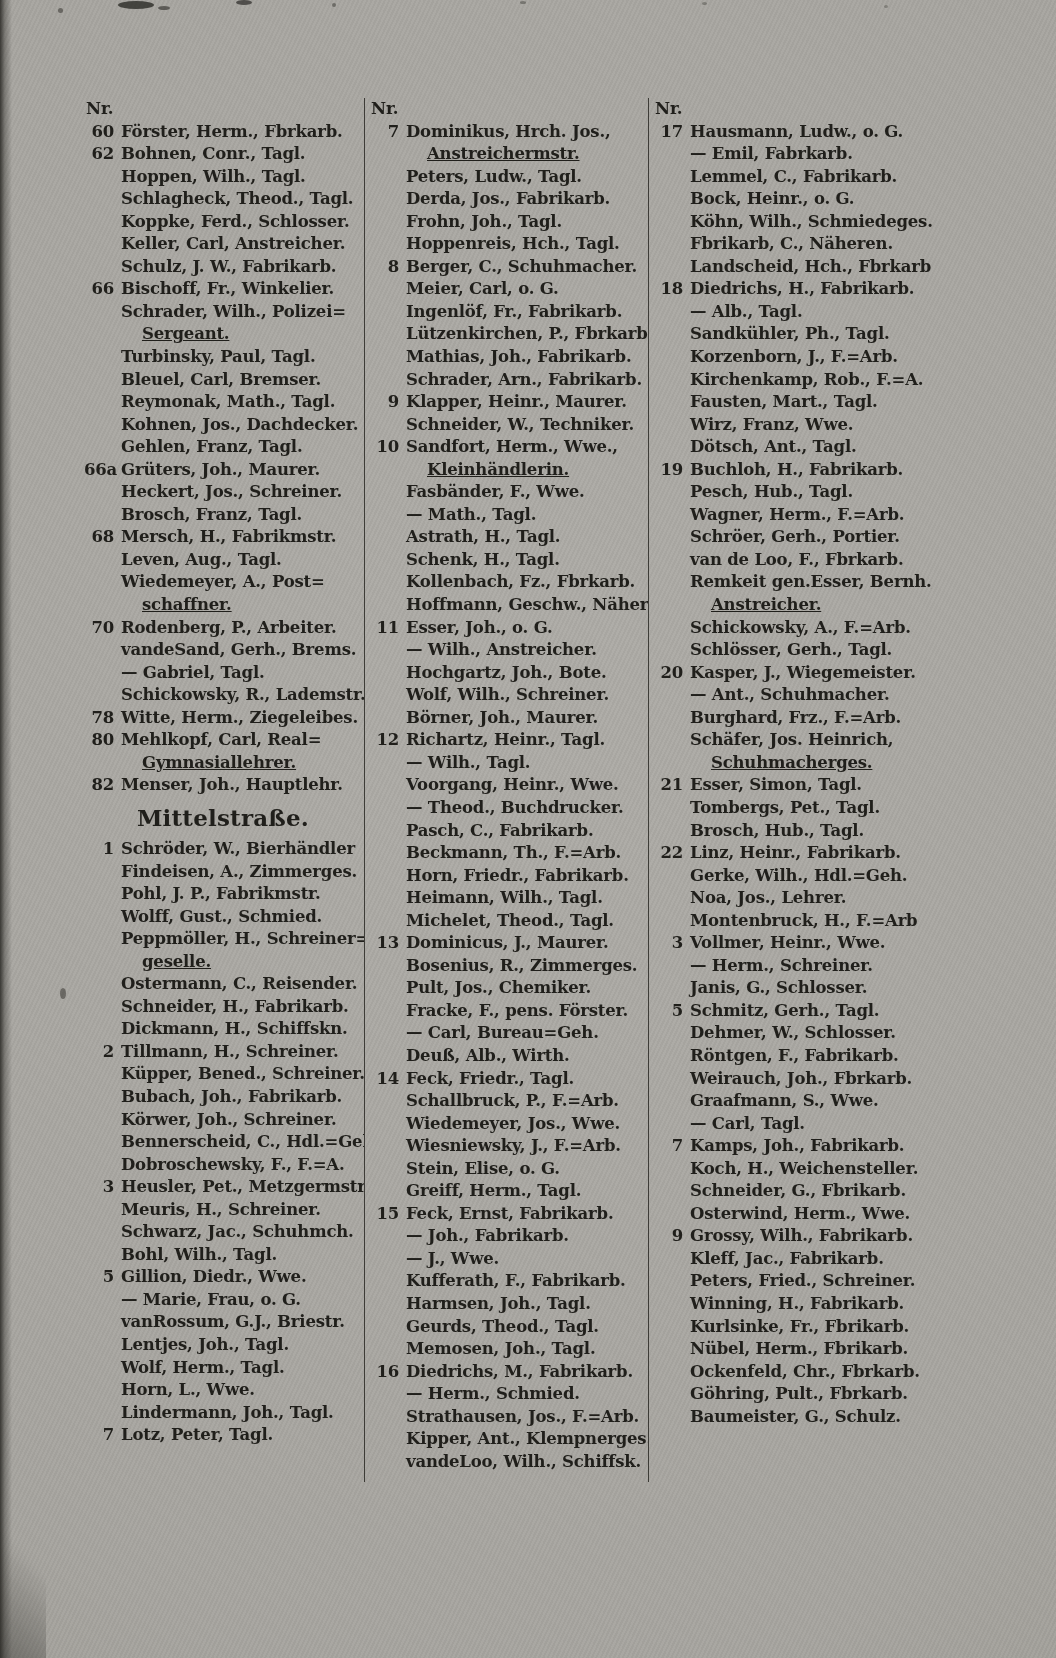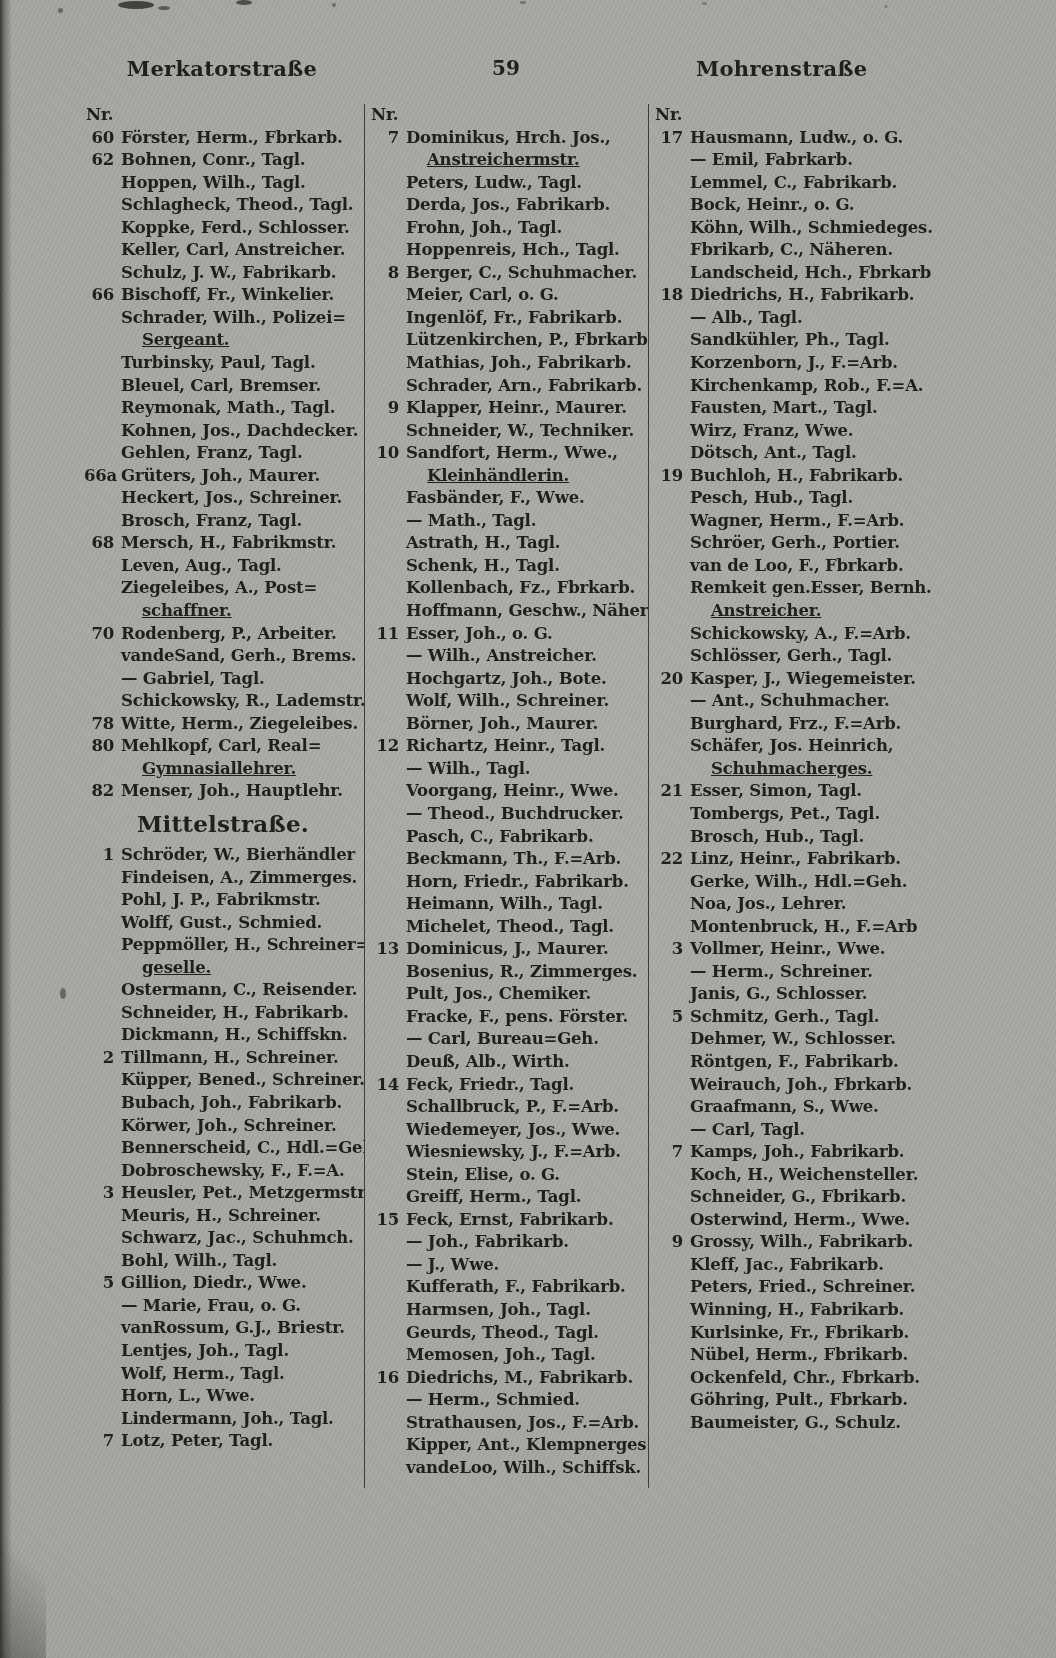--- a/index.html
+++ b/index.html
@@ -28,21 +28,21 @@
   .header{
     position:absolute;top:56px;left:80px;width:854px;
     display:flex;font-weight:700;
   }
   .h-cell{width:284px;box-sizing:border-box;}
   .h-left{text-align:center;font-size:21px;letter-spacing:.3px;}
   .h-mid{text-align:center;font-size:20px;}
   .h-right{text-align:left;padding-left:48px;font-size:21px;letter-spacing:.3px;}
 
   .cols{
-    position:absolute;top:104px;left:80px;width:854px;height:1384px;
+    position:absolute;top:98px;left:80px;width:854px;height:1384px;
     display:flex;
   }
   .col{
     width:284px;box-sizing:border-box;
     padding:0 2px 0 4px;overflow:hidden;
   }
   .col + .col{border-left:1.5px solid rgba(42,41,37,.85);}
 
   .line{
     line-height:22.55px;height:22.55px;
@@ -71,25 +71,20 @@
   <div class="spot" style="left:118px;top:1px;width:36px;height:8px;opacity:.8;"></div>
   <div class="spot" style="left:158px;top:6px;width:12px;height:4px;opacity:.6;"></div>
   <div class="spot" style="left:236px;top:0px;width:16px;height:5px;opacity:.7;"></div>
   <div class="spot" style="left:58px;top:8px;width:5px;height:5px;opacity:.5;"></div>
   <div class="spot" style="left:332px;top:3px;width:4px;height:4px;opacity:.45;"></div>
   <div class="spot" style="left:520px;top:1px;width:6px;height:3px;opacity:.4;"></div>
   <div class="spot" style="left:702px;top:2px;width:5px;height:3px;opacity:.35;"></div>
   <div class="spot" style="left:884px;top:5px;width:4px;height:3px;opacity:.3;"></div>
   <div class="spot" style="left:60px;top:988px;width:6px;height:11px;opacity:.5;"></div>
 
-  <div class="header">
-    <div class="h-cell h-left">Merkatorstraße</div>
-    <div class="h-cell h-mid">59</div>
-    <div class="h-cell h-right">Mohrenstraße</div>
-  </div>
 
   <div class="cols">
     <div class="col">
         <div class="line label">Nr.</div>
         <div class="line entry"><span class="num">60</span><span class="txt">Förster, Herm., Fbrkarb.</span></div>
         <div class="line entry"><span class="num">62</span><span class="txt">Bohnen, Conr., Tagl.</span></div>
         <div class="line entry"><span class="num"></span><span class="txt">Hoppen, Wilh., Tagl.</span></div>
         <div class="line entry"><span class="num"></span><span class="txt">Schlagheck, Theod., Tagl.</span></div>
         <div class="line entry"><span class="num"></span><span class="txt">Koppke, Ferd., Schlosser.</span></div>
         <div class="line entry"><span class="num"></span><span class="txt">Keller, Carl, Anstreicher.</span></div>
@@ -100,21 +95,21 @@
         <div class="line entry"><span class="num"></span><span class="txt">Turbinsky, Paul, Tagl.</span></div>
         <div class="line entry"><span class="num"></span><span class="txt">Bleuel, Carl, Bremser.</span></div>
         <div class="line entry"><span class="num"></span><span class="txt">Reymonak, Math., Tagl.</span></div>
         <div class="line entry"><span class="num"></span><span class="txt">Kohnen, Jos., Dachdecker.</span></div>
         <div class="line entry"><span class="num"></span><span class="txt">Gehlen, Franz, Tagl.</span></div>
         <div class="line entry"><span class="num">66a</span><span class="txt">Grüters, Joh., Maurer.</span></div>
         <div class="line entry"><span class="num"></span><span class="txt">Heckert, Jos., Schreiner.</span></div>
         <div class="line entry"><span class="num"></span><span class="txt">Brosch, Franz, Tagl.</span></div>
         <div class="line entry"><span class="num">68</span><span class="txt">Mersch, H., Fabrikmstr.</span></div>
         <div class="line entry"><span class="num"></span><span class="txt">Leven, Aug., Tagl.</span></div>
-        <div class="line entry"><span class="num"></span><span class="txt">Ziegeleibes, A., Post=</span></div>
+        <div class="line entry"><span class="num"></span><span class="txt">Wiedemeyer, A., Post=</span></div>
         <div class="line cont">schaffner.</div>
         <div class="line entry"><span class="num">70</span><span class="txt">Rodenberg, P., Arbeiter.</span></div>
         <div class="line entry"><span class="num"></span><span class="txt">vandeSand, Gerh., Brems.</span></div>
         <div class="line entry"><span class="num"></span><span class="txt">— Gabriel, Tagl.</span></div>
         <div class="line entry"><span class="num"></span><span class="txt">Schickowsky, R., Lademstr.</span></div>
         <div class="line entry"><span class="num">78</span><span class="txt">Witte, Herm., Ziegeleibes.</span></div>
         <div class="line entry"><span class="num">80</span><span class="txt">Mehlkopf, Carl, Real=</span></div>
         <div class="line cont">Gymnasiallehrer.</div>
         <div class="line entry"><span class="num">82</span><span class="txt">Menser, Joh., Hauptlehr.</span></div>
         <div class="line heading">Mittelstraße.</div>

